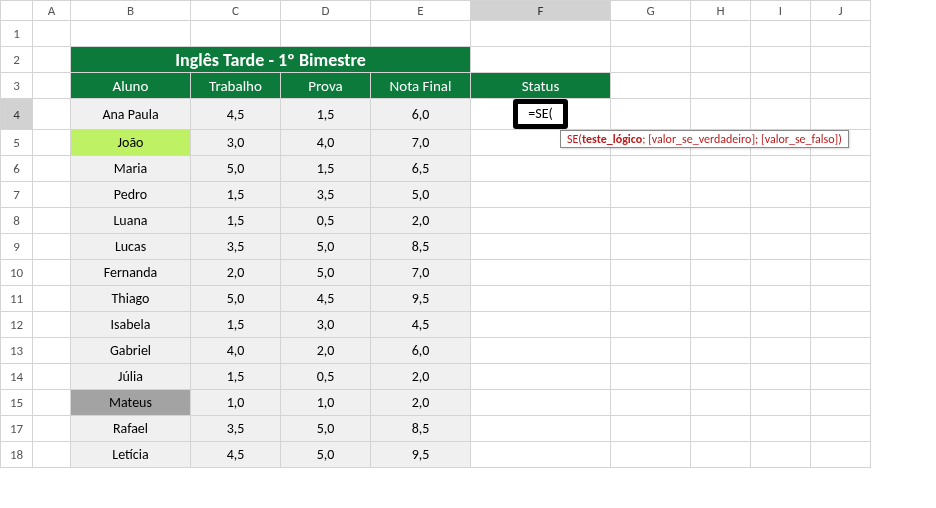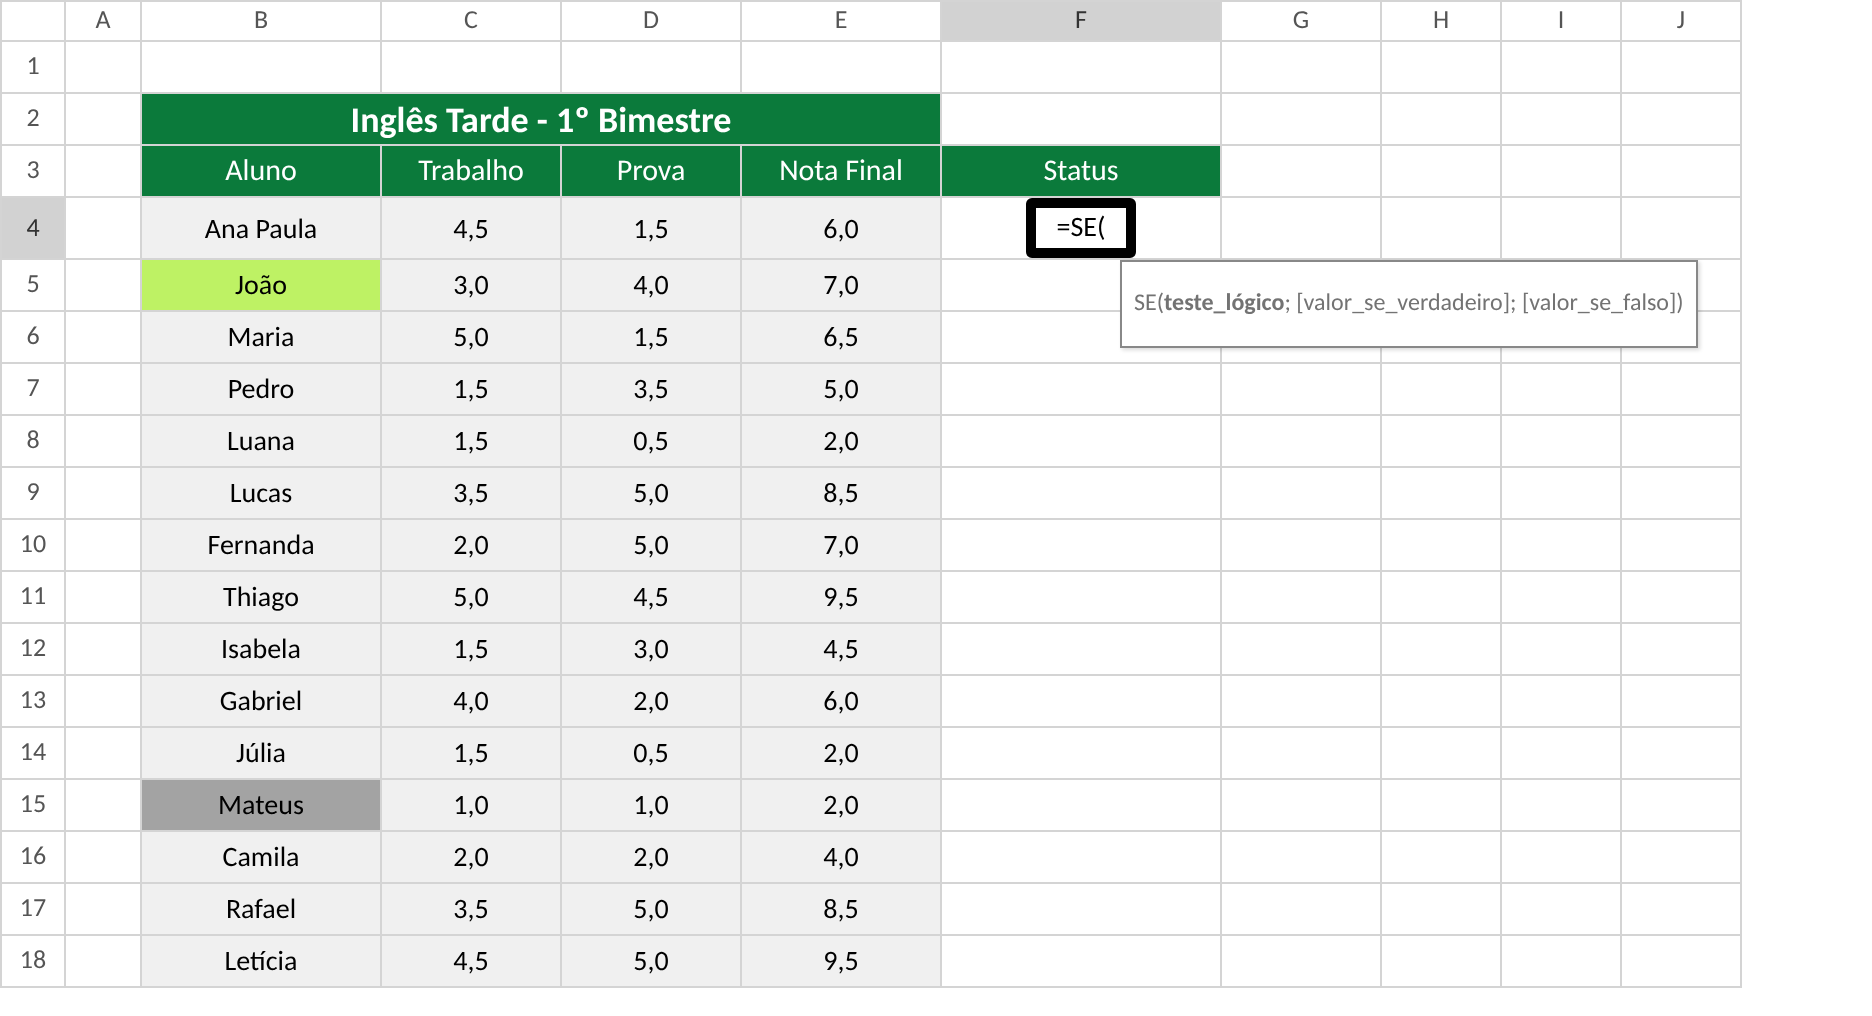--- a/index.html
+++ b/index.html
@@ -75,23 +75,23 @@
     border-radius: 3px;
     display: inline-block;
     padding: 0 10px;
     line-height: 20px;
   }
   .tooltip {
     position: absolute;
     background: #fff;
     border: 1px solid #888;
     font-size: 12px;
-    padding: 14px 6px;
+    padding: 1px 6px;
     white-space: nowrap;
-    color: #737373;
+    color: #b91c1c;
     box-shadow: 1px 1px 2px rgba(0,0,0,0.15);
     z-index: 50;
   }
   .tooltip b { font-weight: bold; }
 </style>
 </head>
 <body>
 
 <div class="sheet">
   <table id="grid">
@@ -308,33 +308,20 @@
           <td class="data-area" style="background: rgb(240, 240, 240);">1,0</td>
           <td class="data-area" style="background: rgb(240, 240, 240);">1,0</td>
           <td class="data-area" style="background: rgb(240, 240, 240);">2,0</td>
           <td></td>
           <td></td>
           <td></td>
           <td></td>
           <td></td>
         </tr>
         <tr>
-          <th class="row-header">16</th>
-          <td></td>
-          <td class="data-area" style="background: rgb(240, 240, 240);">Camila</td>
-          <td class="data-area" style="background: rgb(240, 240, 240);">2,0</td>
-          <td class="data-area" style="background: rgb(240, 240, 240);">2,0</td>
-          <td class="data-area" style="background: rgb(240, 240, 240);">4,0</td>
-          <td></td>
-          <td></td>
-          <td></td>
-          <td></td>
-          <td></td>
-        </tr>
-        <tr>
           <th class="row-header">17</th>
           <td></td>
           <td class="data-area" style="background: rgb(240, 240, 240);">Rafael</td>
           <td class="data-area" style="background: rgb(240, 240, 240);">3,5</td>
           <td class="data-area" style="background: rgb(240, 240, 240);">5,0</td>
           <td class="data-area" style="background: rgb(240, 240, 240);">8,5</td>
           <td></td>
           <td></td>
           <td></td>
           <td></td>

